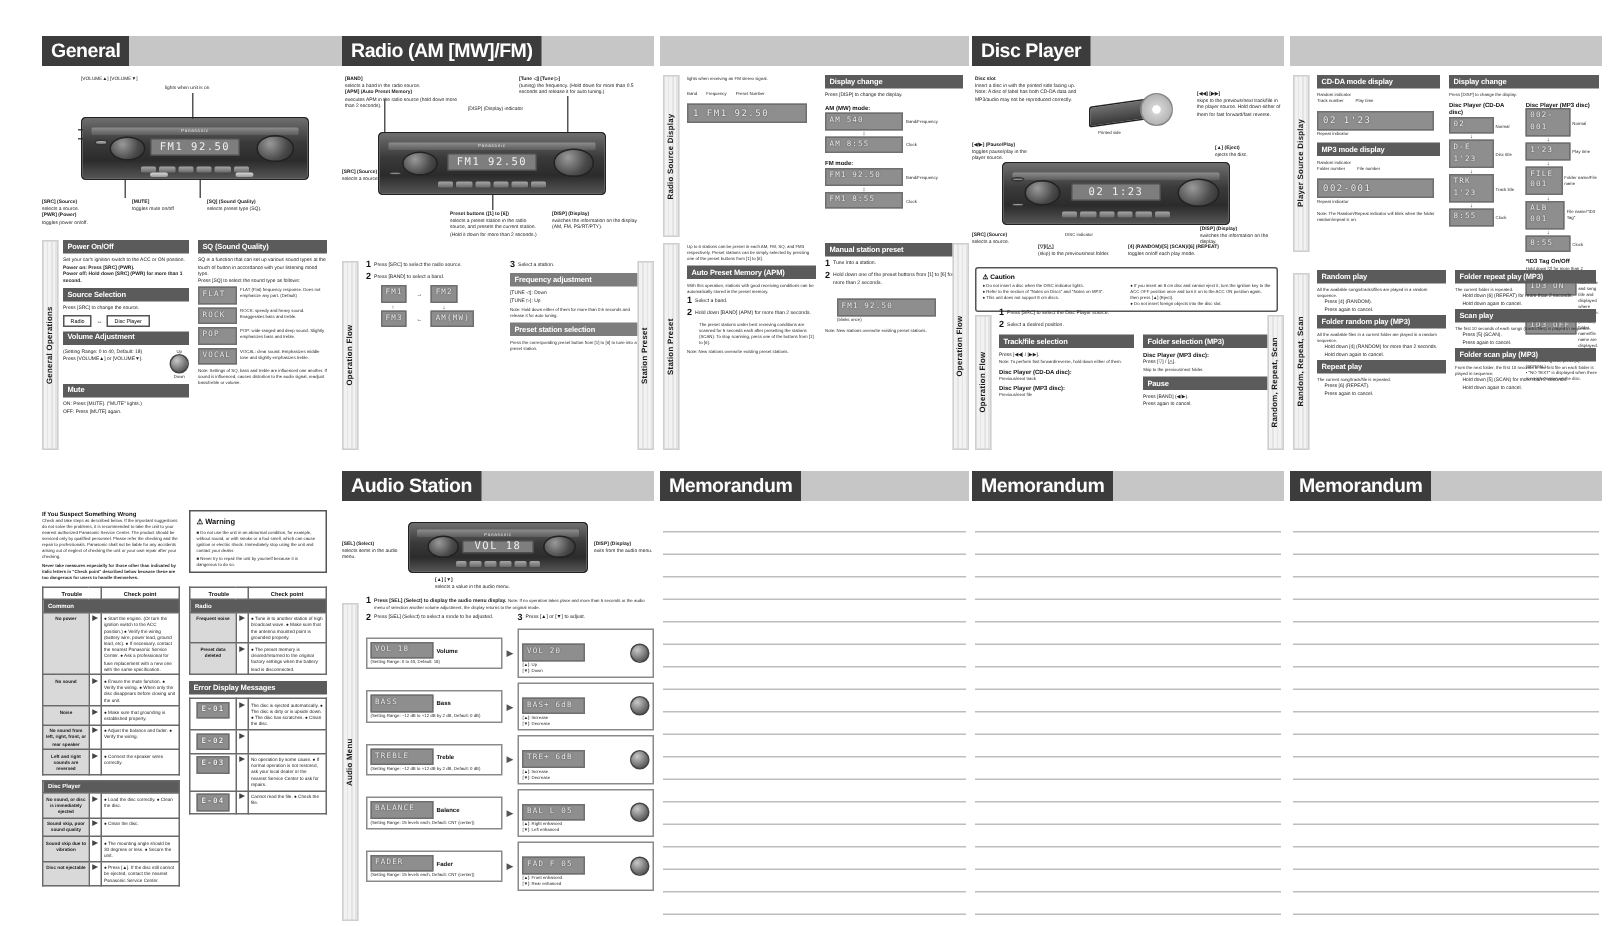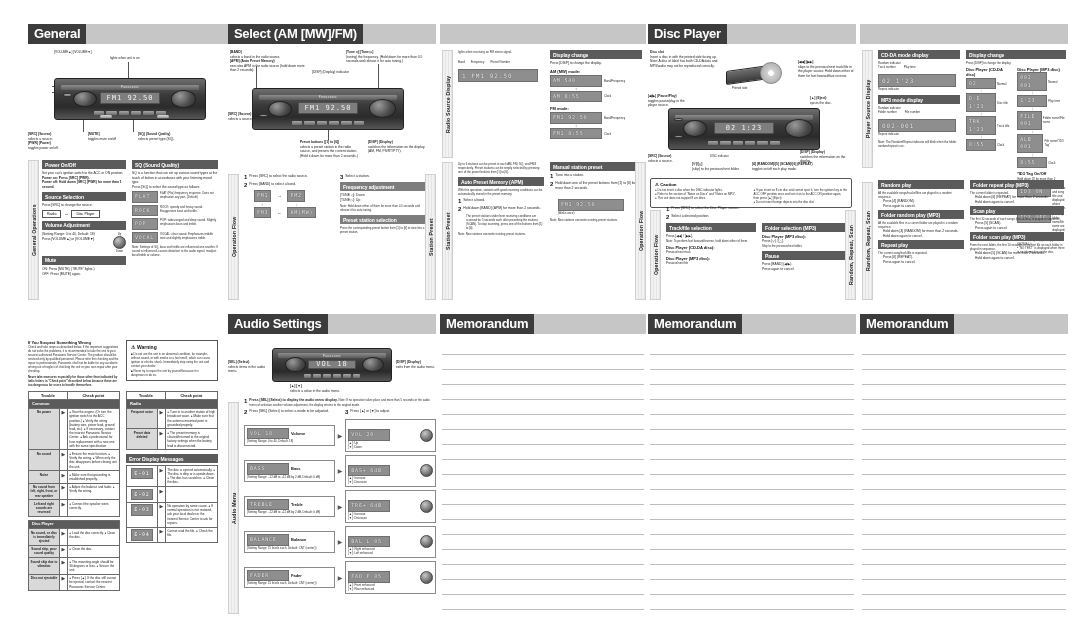--- a/index.html
+++ b/index.html
@@ -170,21 +170,21 @@
 </style>
 </head>
 <body>
 
 <div class="page">
 
   <div class="band big" style="left:28px; top:24px; width:210px;">
     <span class="tag">General</span>
   </div>
   <div class="band big" style="left:228px; top:24px; width:208px;">
-    <span class="tag">Select (AM [MW]/FM)</span>
+    <span class="tag">Radio (AM [MW]/FM)</span>
   </div>
   <div class="band big" style="left:440px; top:24px; width:206px;"></div>
   <div class="band big" style="left:648px; top:24px; width:208px;">
     <span class="tag">Disc Player</span>
   </div>
   <div class="band big" style="left:860px; top:24px; width:208px;"></div>
 
   <div class="sec" style="left:28px; top:50px; width:190px; height:250px;">
 
     <div class="tiny" style="position:absolute; left:26px; top:0; font-size:3.2px;">[VOLUME▲] [VOLUME▼]</div>
@@ -740,21 +740,21 @@
       <div class="subhead" style="margin-top:2px;">Folder scan play (MP3)</div>
       <div class="micro">From the next folder, the first 10 seconds of the first file on each folder is played in sequence.</div>
       <div class="tiny" style="margin-left:5px;">
         <span class="bl">Hold down [5] (SCAN) for more than 2 seconds.</span>
         <span class="bl">Hold down again to cancel.</span>
       </div>
     </div>
   </div>
 
   <div class="band big" style="left:228px; top:314px; width:208px;">
-    <span class="tag">Audio Settings</span>
+    <span class="tag">Audio Station</span>
   </div>
   <div class="band big" style="left:440px; top:314px; width:206px;">
     <span class="tag">Memorandum</span>
   </div>
   <div class="band big" style="left:648px; top:314px; width:208px;">
     <span class="tag">Memorandum</span>
   </div>
   <div class="band big" style="left:860px; top:314px; width:208px;">
     <span class="tag">Memorandum</span>
   </div>

